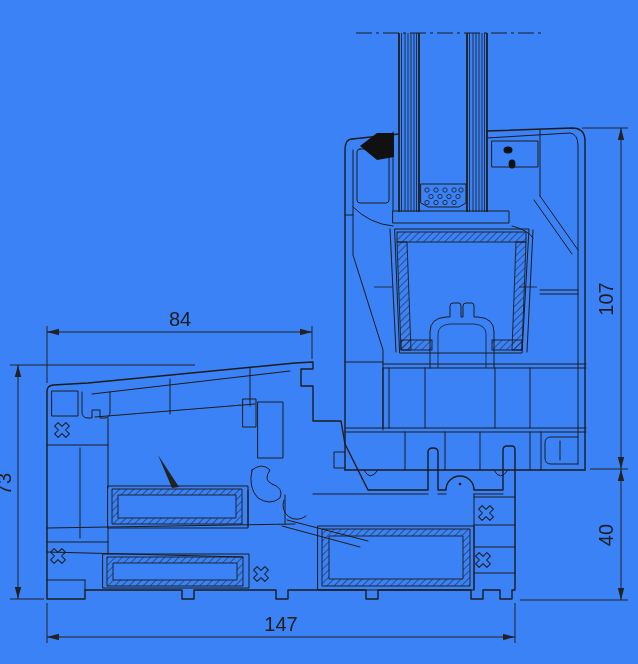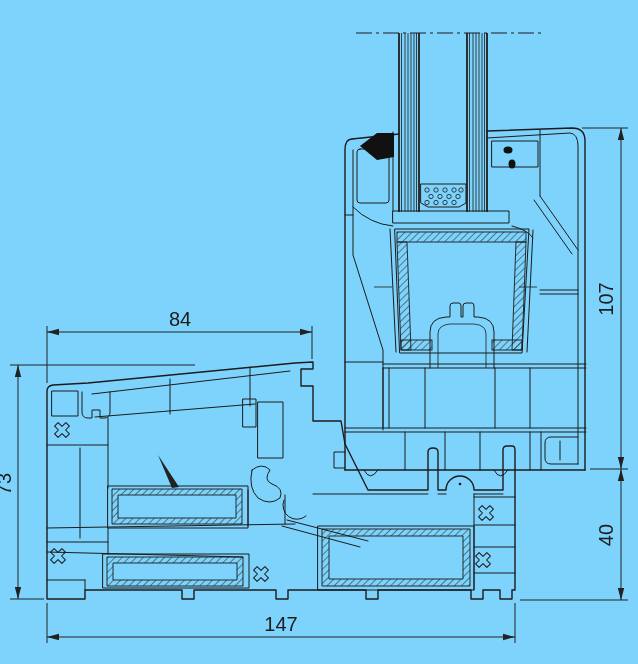--- a/index.html
+++ b/index.html
@@ -1,16 +1,16 @@
 <!DOCTYPE html>
 <html><head>
 <meta charset="utf-8">
 <style>
   html,body{margin:0;padding:0;background:#ffffff;}
-  .stage{width:638px;height:664px;background:#7dd3fc;position:relative;overflow:hidden;
+  .stage{width:638px;height:664px;background:#3b82f6;position:relative;overflow:hidden;
          font-family:"Liberation Sans", sans-serif;}
   svg{display:block}
   .outline{fill:none;stroke:#1c1c1c;stroke-width:1.4;stroke-linejoin:round;stroke-linecap:round;}
   .detail{fill:none;stroke:#1c1c1c;stroke-width:1;stroke-linejoin:round;stroke-linecap:round;}
   .thin{fill:none;stroke:#1c1c1c;stroke-width:0.8;}
   .steelband{stroke:#1c1c1c;stroke-width:0.9;}
   .seal{fill:#111111;stroke:none;}
   .dim{stroke:#222222;stroke-width:1;fill:none;}
   .dimarrow{fill:#222222;stroke:none;}
   .dimtext{font-family:"Liberation Sans", sans-serif;font-size:20px;fill:#1c1c1c;}

